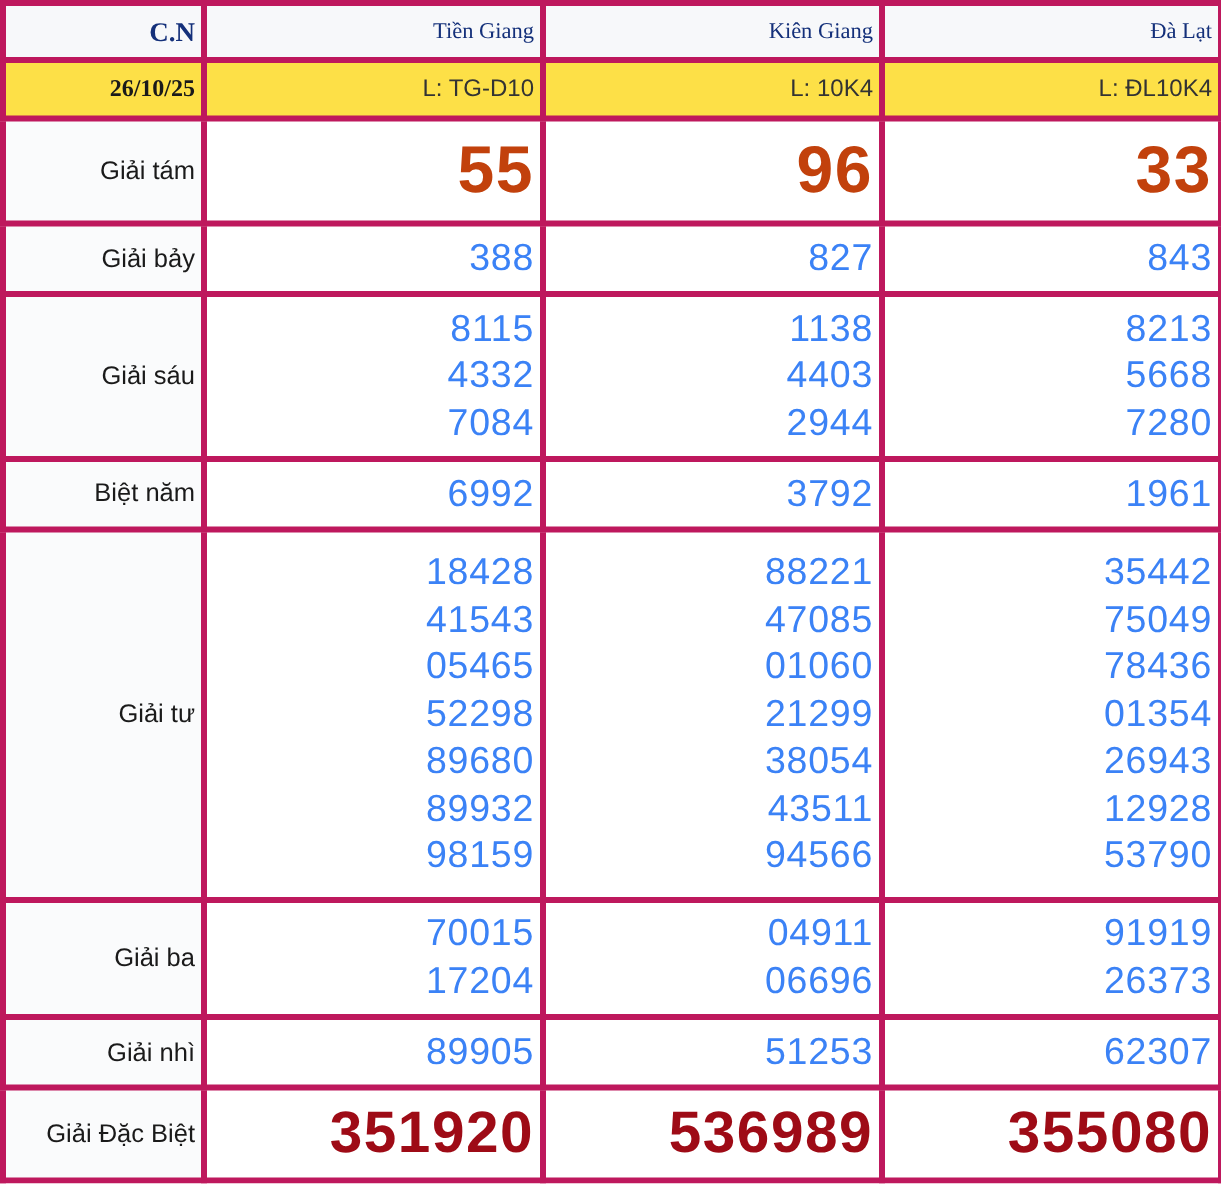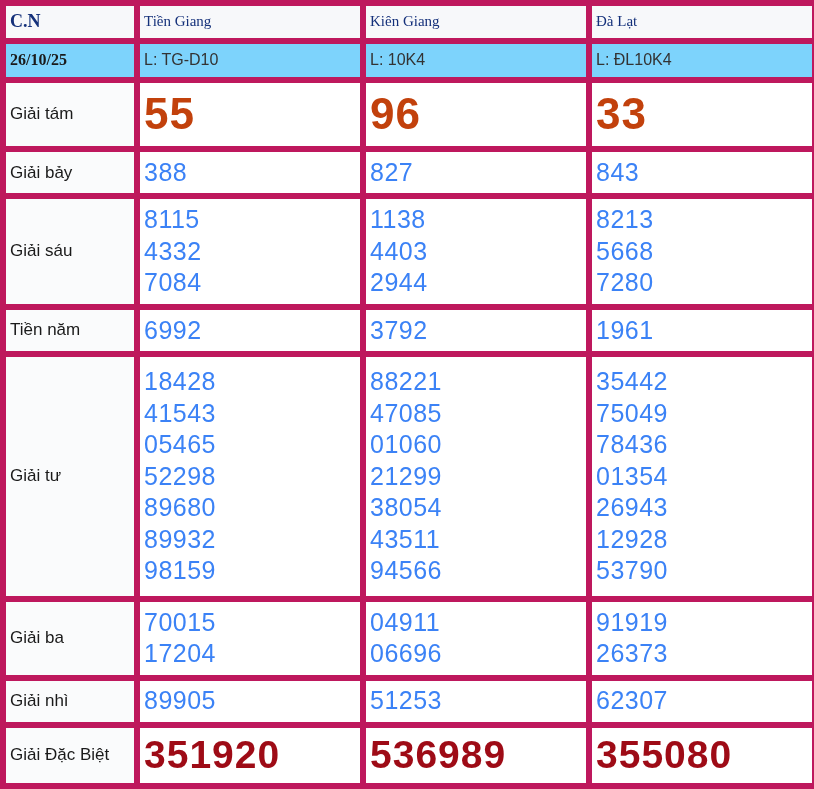--- a/index.html
+++ b/index.html
@@ -14,22 +14,22 @@
     color: #1a1a1a;
     overflow: hidden;
   }
   table.lottery {
     width: 814px;
     height: 789px;
     border-collapse: collapse;
     table-layout: fixed;
   }
   table.lottery td, table.lottery th {
-    border: 6px solid #be185d;
-    text-align: left;
+    border: 4px solid #be185d;
+    text-align: right;
     vertical-align: middle;
     padding: 4px;
   }
   
   col.c-label { width: 134px; }
   col.c-prov  { width: 226px; }
 
   
   .hdr {
     height: 37px;
@@ -40,21 +40,21 @@
     font-weight: bold;
     font-size: 18px;
     font-family: "Liberation Serif", serif;
   }
   .hdr-prov {
     color: #14307a;
     font-weight: normal;
     font-size: 15px;
   }
   
-  .subrow { height: 38px; background: #7dd3fc; }
+  .subrow { height: 38px; background: #fde047; }
   .date-cell {
     font-weight: bold;
     font-size: 16px;
     color: #1a1a1a;
   }
   .sub-prov {
     font-size: 16px;
     color: #333333;
     font-family: "Liberation Sans", sans-serif;
   }
@@ -163,21 +163,21 @@
           <div>2944</div>
         </td>
       <td class="num">
           <div>8213</div>
           <div>5668</div>
           <div>7280</div>
         </td>
     </tr>
 
     <tr class="r-g5">
-      <td class="rowlabel">Tiền năm</td>
+      <td class="rowlabel">Biệt năm</td>
       <td class="num">
           <div>6992</div>
         </td>
       <td class="num">
           <div>3792</div>
         </td>
       <td class="num">
           <div>1961</div>
         </td>
     </tr>

